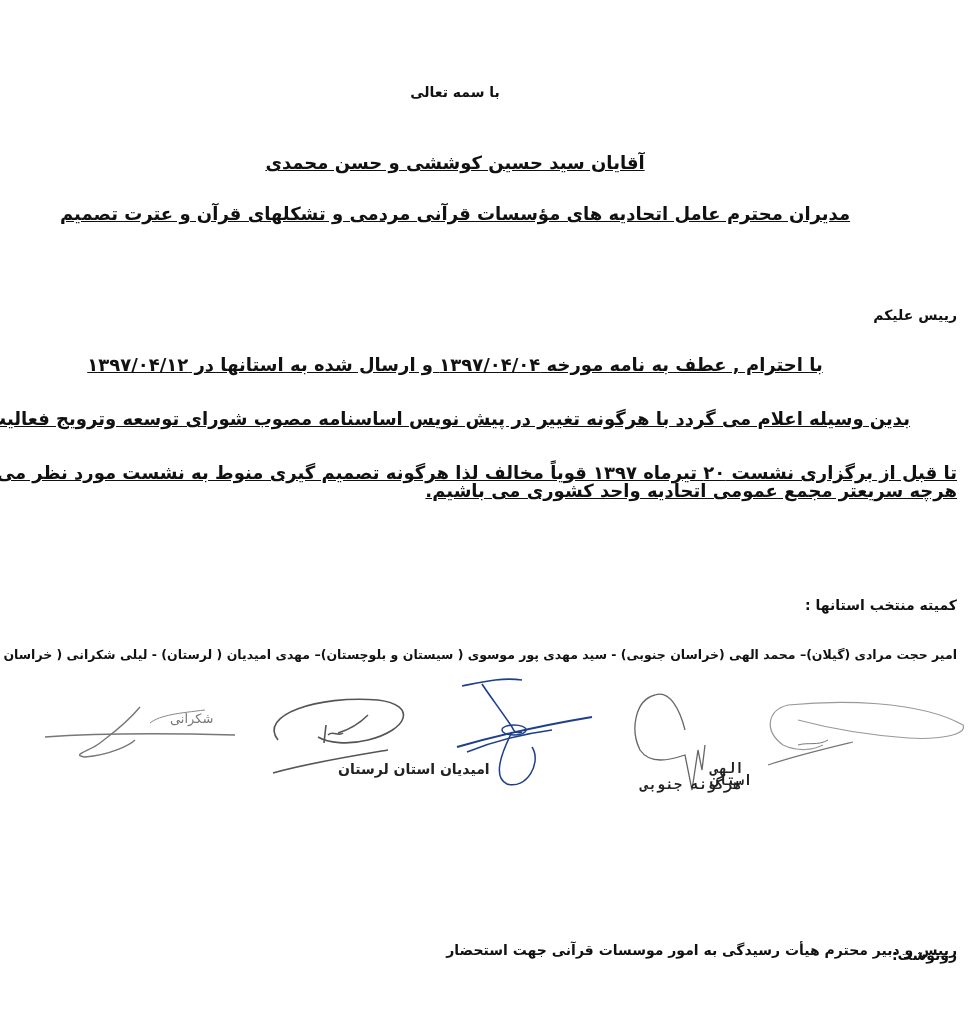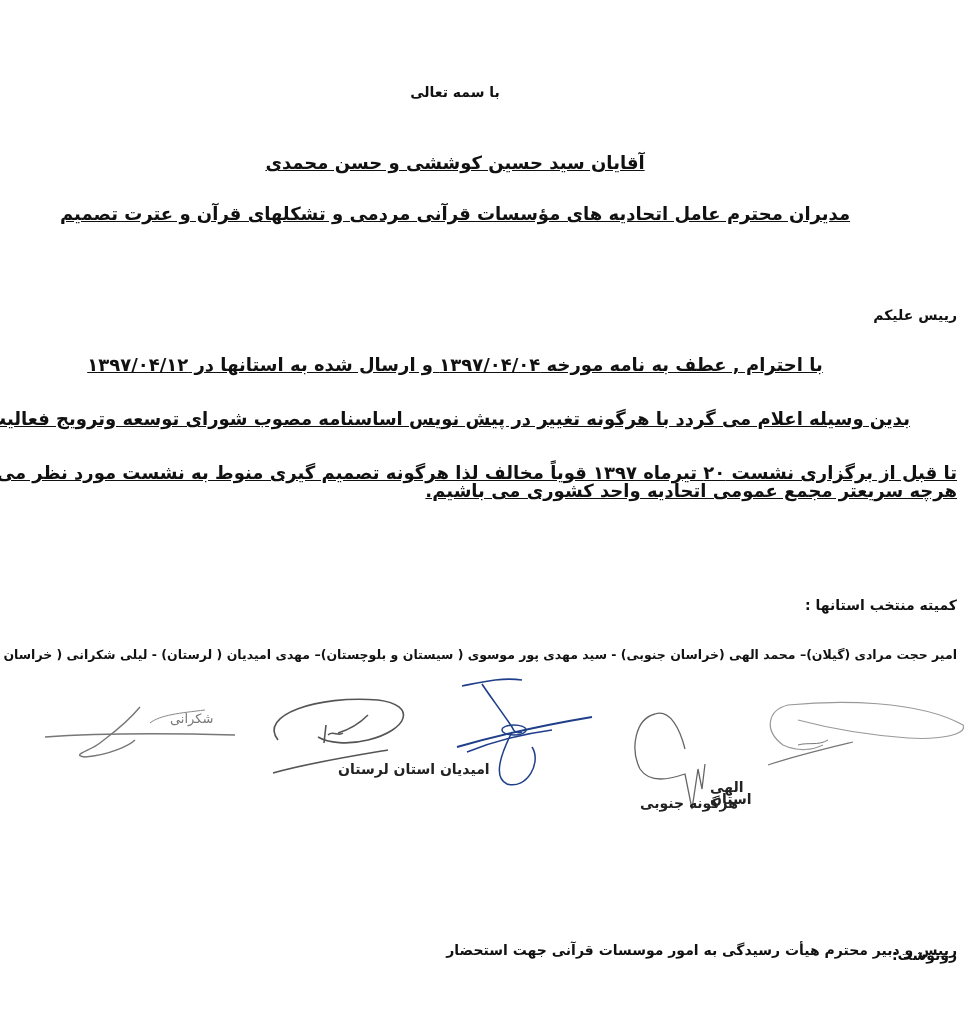--- a/index.html
+++ b/index.html
@@ -58,21 +58,21 @@
     <svg width="145" height="120" viewBox="0 0 145 120">
       <path d="M10 14 C30 10,50 5,70 8" stroke="#1f3f8a" stroke-width="1.6" fill="none"></path>
       <path d="M30 12 C35 20,50 40,60 55 C62 60,65 62,70 60" stroke="#1f3f8a" stroke-width="1.6" fill="none"></path>
       <path d="M5 75 C40 65,80 55,140 45" stroke="#1f3f8a" stroke-width="2" fill="none"></path>
       <path d="M15 80 C40 70,70 62,100 58" stroke="#1f3f8a" stroke-width="1.4" fill="none"></path>
       <path d="M60 60 C50 80,40 105,55 112 C75 118,90 90,80 75" stroke="#1f3f8a" stroke-width="1.5" fill="none"></path>
       <ellipse cx="62" cy="58" rx="12" ry="5" stroke="#1f3f8a" stroke-width="1.4" fill="none"></ellipse>
     </svg>
   </div>
 
-  <div class="sig" style="left:630px; top:709px;">
+  <div class="sig" style="left:630px; top:690px;font-family:Liberation Mono, monospace;">
     <svg width="110" height="110" viewBox="0 0 110 110">
       <path d="M25 5 C5 10,0 40,10 60 C20 75,40 70,55 65 L62 100 L68 60 L72 80 L75 55" stroke="#666" stroke-width="1.3" fill="none"></path>
       <path d="M25 5 C40 0,50 20,55 40" stroke="#666" stroke-width="1.3" fill="none"></path>
     </svg>
     <div class="sig-label" style="left:80px; top:70px;">الهی</div>
     <div class="sig-label" style="left:80px; top:82px;">استان</div>
     <div class="sig-label" style="left:10px; top:86px;">هرگونه جنوبی</div>
   </div>
 
   <div class="sig" style="left:758px; top:690px;">

